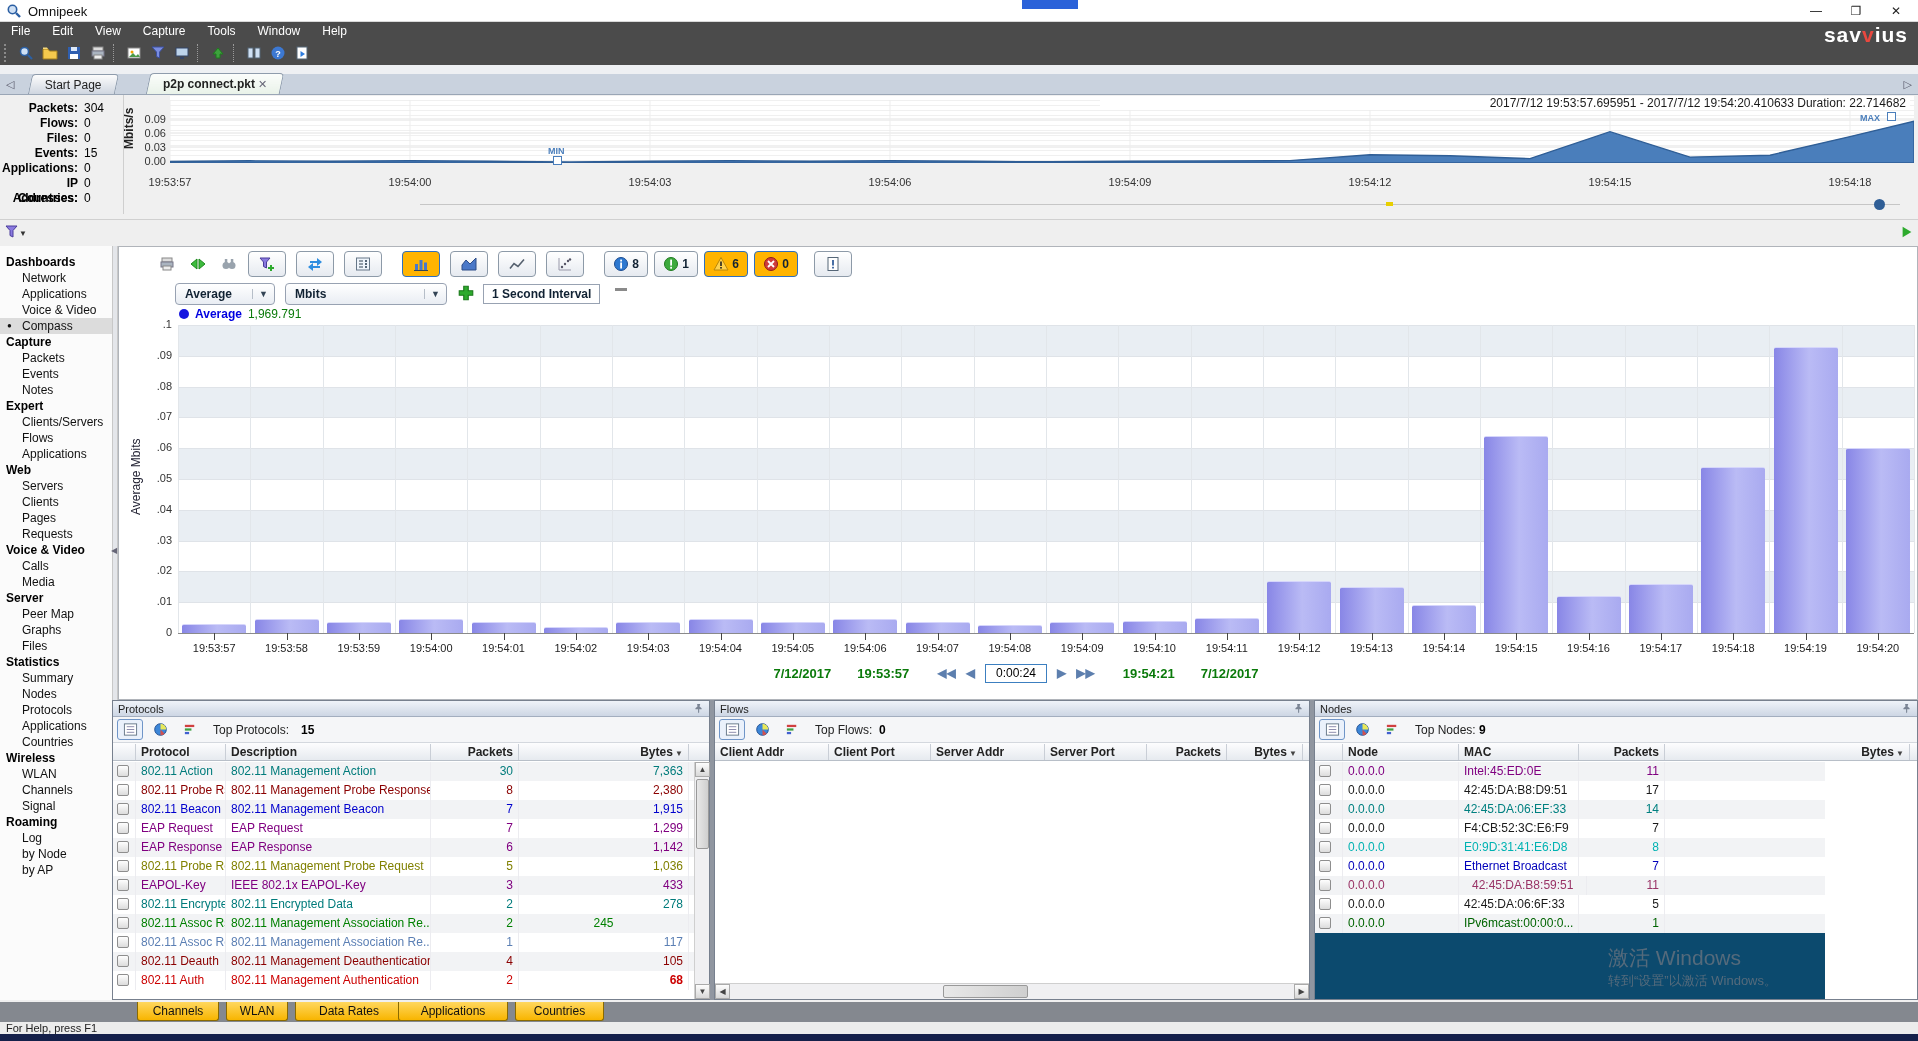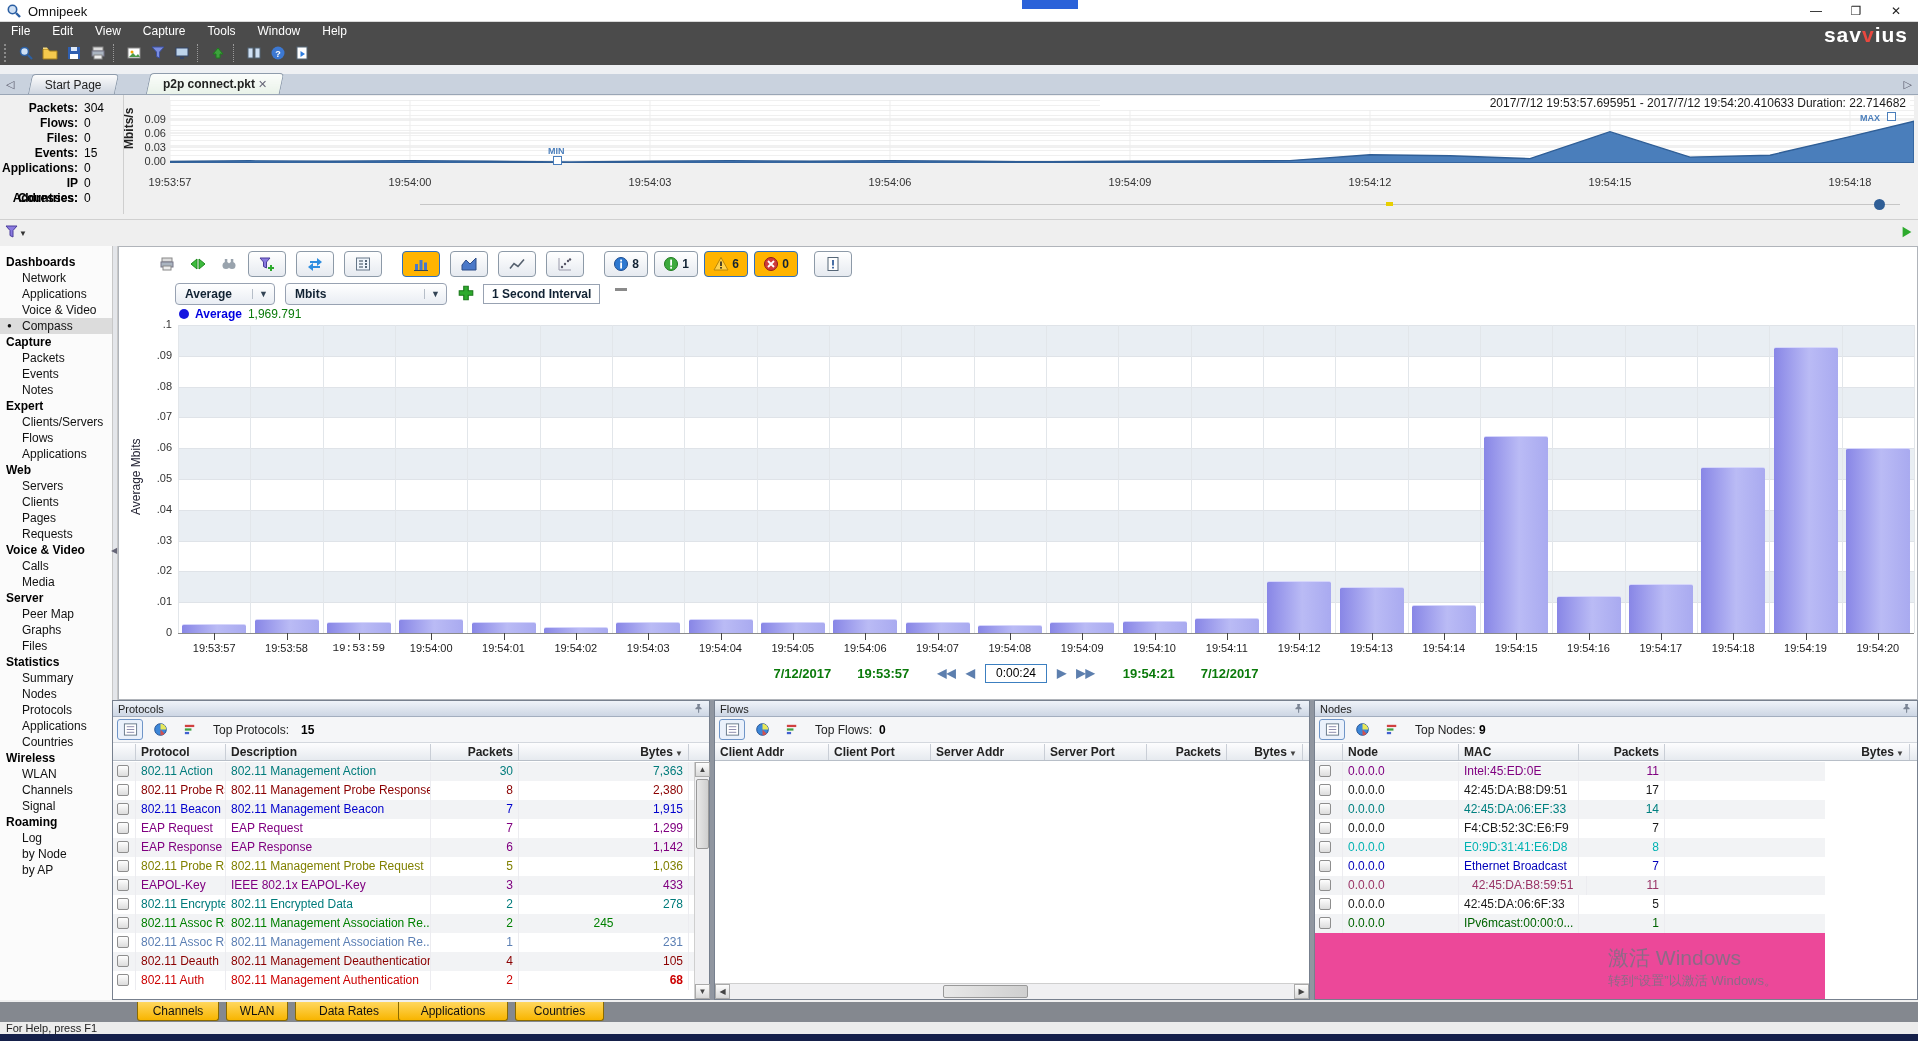--- a/index.html
+++ b/index.html
@@ -565,21 +565,21 @@
       <div class="ylab" style="left: 132px; top: 626px;">0</div>
       <div class="abs" style="left: 178px; top: 633px; width: 1736px; height: 1px; background: rgb(138, 138, 138);"></div>
       <div class="bar" style="left: 182.2px; width: 64px; top: 623.8px; height: 9.2px;"></div>
       <div class="xtickline" style="left: 214.2px; top: 633px;"></div>
       <div class="xlab" style="left: 178.2px; top: 642px;">19:53:57</div>
       <div class="bar" style="left: 254.5px; width: 64px; top: 619.1px; height: 13.9px;"></div>
       <div class="xtickline" style="left: 286.5px; top: 633px;"></div>
       <div class="xlab" style="left: 250.5px; top: 642px;">19:53:58</div>
       <div class="bar" style="left: 326.8px; width: 64px; top: 622.2px; height: 10.8px;"></div>
       <div class="xtickline" style="left: 358.8px; top: 633px;"></div>
-      <div class="xlab" style="left: 322.8px; top: 642px; font-family: Liberation Mono, monospace;">19:53:59</div>
+      <div class="xlab" style="left: 322.8px; top: 642px;">19:53:59</div>
       <div class="bar" style="left: 399.2px; width: 64px; top: 619.1px; height: 13.9px;"></div>
       <div class="xtickline" style="left: 431.2px; top: 633px;"></div>
       <div class="xlab" style="left: 395.2px; top: 642px;">19:54:00</div>
       <div class="bar" style="left: 471.5px; width: 64px; top: 622.2px; height: 10.8px;"></div>
       <div class="xtickline" style="left: 503.5px; top: 633px;"></div>
       <div class="xlab" style="left: 467.5px; top: 642px;">19:54:01</div>
       <div class="bar" style="left: 543.8px; width: 64px; top: 626.8px; height: 6.2px;"></div>
       <div class="xtickline" style="left: 575.8px; top: 633px;"></div>
       <div class="xlab" style="left: 539.8px; top: 642px;">19:54:02</div>
       <div class="bar" style="left: 616.2px; width: 64px; top: 622.2px; height: 10.8px;"></div>
@@ -777,21 +777,21 @@
             <span class="pcell" style="left: 318px; width: 88px; color: rgb(0, 128, 0); text-align: right;">2</span>
             <span class="pcell" style="left: 406px; width: 170px; color: rgb(0, 128, 0); text-align: center;">245</span>
           </div>
           <div class="prow" style="top: 171px; background: rgb(255, 255, 255);">
             <span class="pcell" style="left: 0px; width: 23px;">
               <span class="chk"></span>
             </span>
             <span class="pcell" style="left: 23px; width: 90px; color: rgb(91, 127, 180);">802.11 Assoc Req</span>
             <span class="pcell" style="left: 113px; width: 205px; color: rgb(91, 127, 180);">802.11 Management Association Re...</span>
             <span class="pcell" style="left: 318px; width: 88px; color: rgb(91, 127, 180); text-align: right;">1</span>
-            <span class="pcell" style="left: 406px; width: 170px; color: rgb(91, 127, 180); text-align: right;">231</span>
+            <span class="pcell" style="left: 406px; width: 170px; color: rgb(91, 127, 180); text-align: right;">117</span>
           </div>
           <div class="prow" style="top: 190px; background: rgb(242, 243, 245);">
             <span class="pcell" style="left: 0px; width: 23px;">
               <span class="chk"></span>
             </span>
             <span class="pcell" style="left: 23px; width: 90px; color: rgb(139, 0, 0);">802.11 Deauth</span>
             <span class="pcell" style="left: 113px; width: 205px; color: rgb(139, 0, 0);">802.11 Management Deauthentication</span>
             <span class="pcell" style="left: 318px; width: 88px; color: rgb(139, 0, 0); text-align: right;">4</span>
             <span class="pcell" style="left: 406px; width: 170px; color: rgb(139, 0, 0); text-align: right;">105</span>
           </div>
@@ -896,21 +896,21 @@
           <span class="ptlabel" style="left: 100px;">Top Nodes:</span>
           <span class="ptvalue" style="left: 164px;">9</span>
         </div>
         <div class="phead">
           <span class="pheadcell" style="left: 0px; width: 28px;"></span>
           <span class="pheadcell" style="left: 28px; width: 116px;"><span>Node</span></span>
           <span class="pheadcell" style="left: 144px; width: 120px;"><span>MAC</span></span>
           <span class="pheadcell" style="left: 264px; width: 86px; text-align: right;"><span>Packets</span></span>
           <span class="pheadcell" style="left: 350px; width: 245px; text-align: right;"><span>Bytes</span><span style="font-size: 8px; color: rgb(68, 68, 68);"> ▼</span></span>
         </div>
-        <div style="position: absolute; left: 0px; top: 61px; width: 510px; height: 237px; overflow: hidden; background: #ec4899;">
+        <div style="position: absolute; left: 0px; top: 61px; width: 510px; height: 237px; overflow: hidden; background: #0c4a6e;">
           <div class="prow" style="top: 0px; background: rgb(242, 243, 245);">
             <span class="pcell" style="left: 0px; width: 28px;">
               <span class="chk"></span>
             </span>
             <span class="pcell" style="left: 28px; width: 116px; color: rgb(128, 0, 128);">0.0.0.0</span>
             <span class="pcell" style="left: 144px; width: 120px; color: rgb(128, 0, 128);">Intel:45:ED:0E</span>
             <span class="pcell" style="left: 264px; width: 86px; color: rgb(128, 0, 128); text-align: right;">11</span>
             <span class="pcell" style="left: 350px; width: 245px; color: rgb(128, 0, 128); text-align: right;">3,308</span>
           </div>
           <div class="prow" style="top: 19px; background: rgb(255, 255, 255);">

